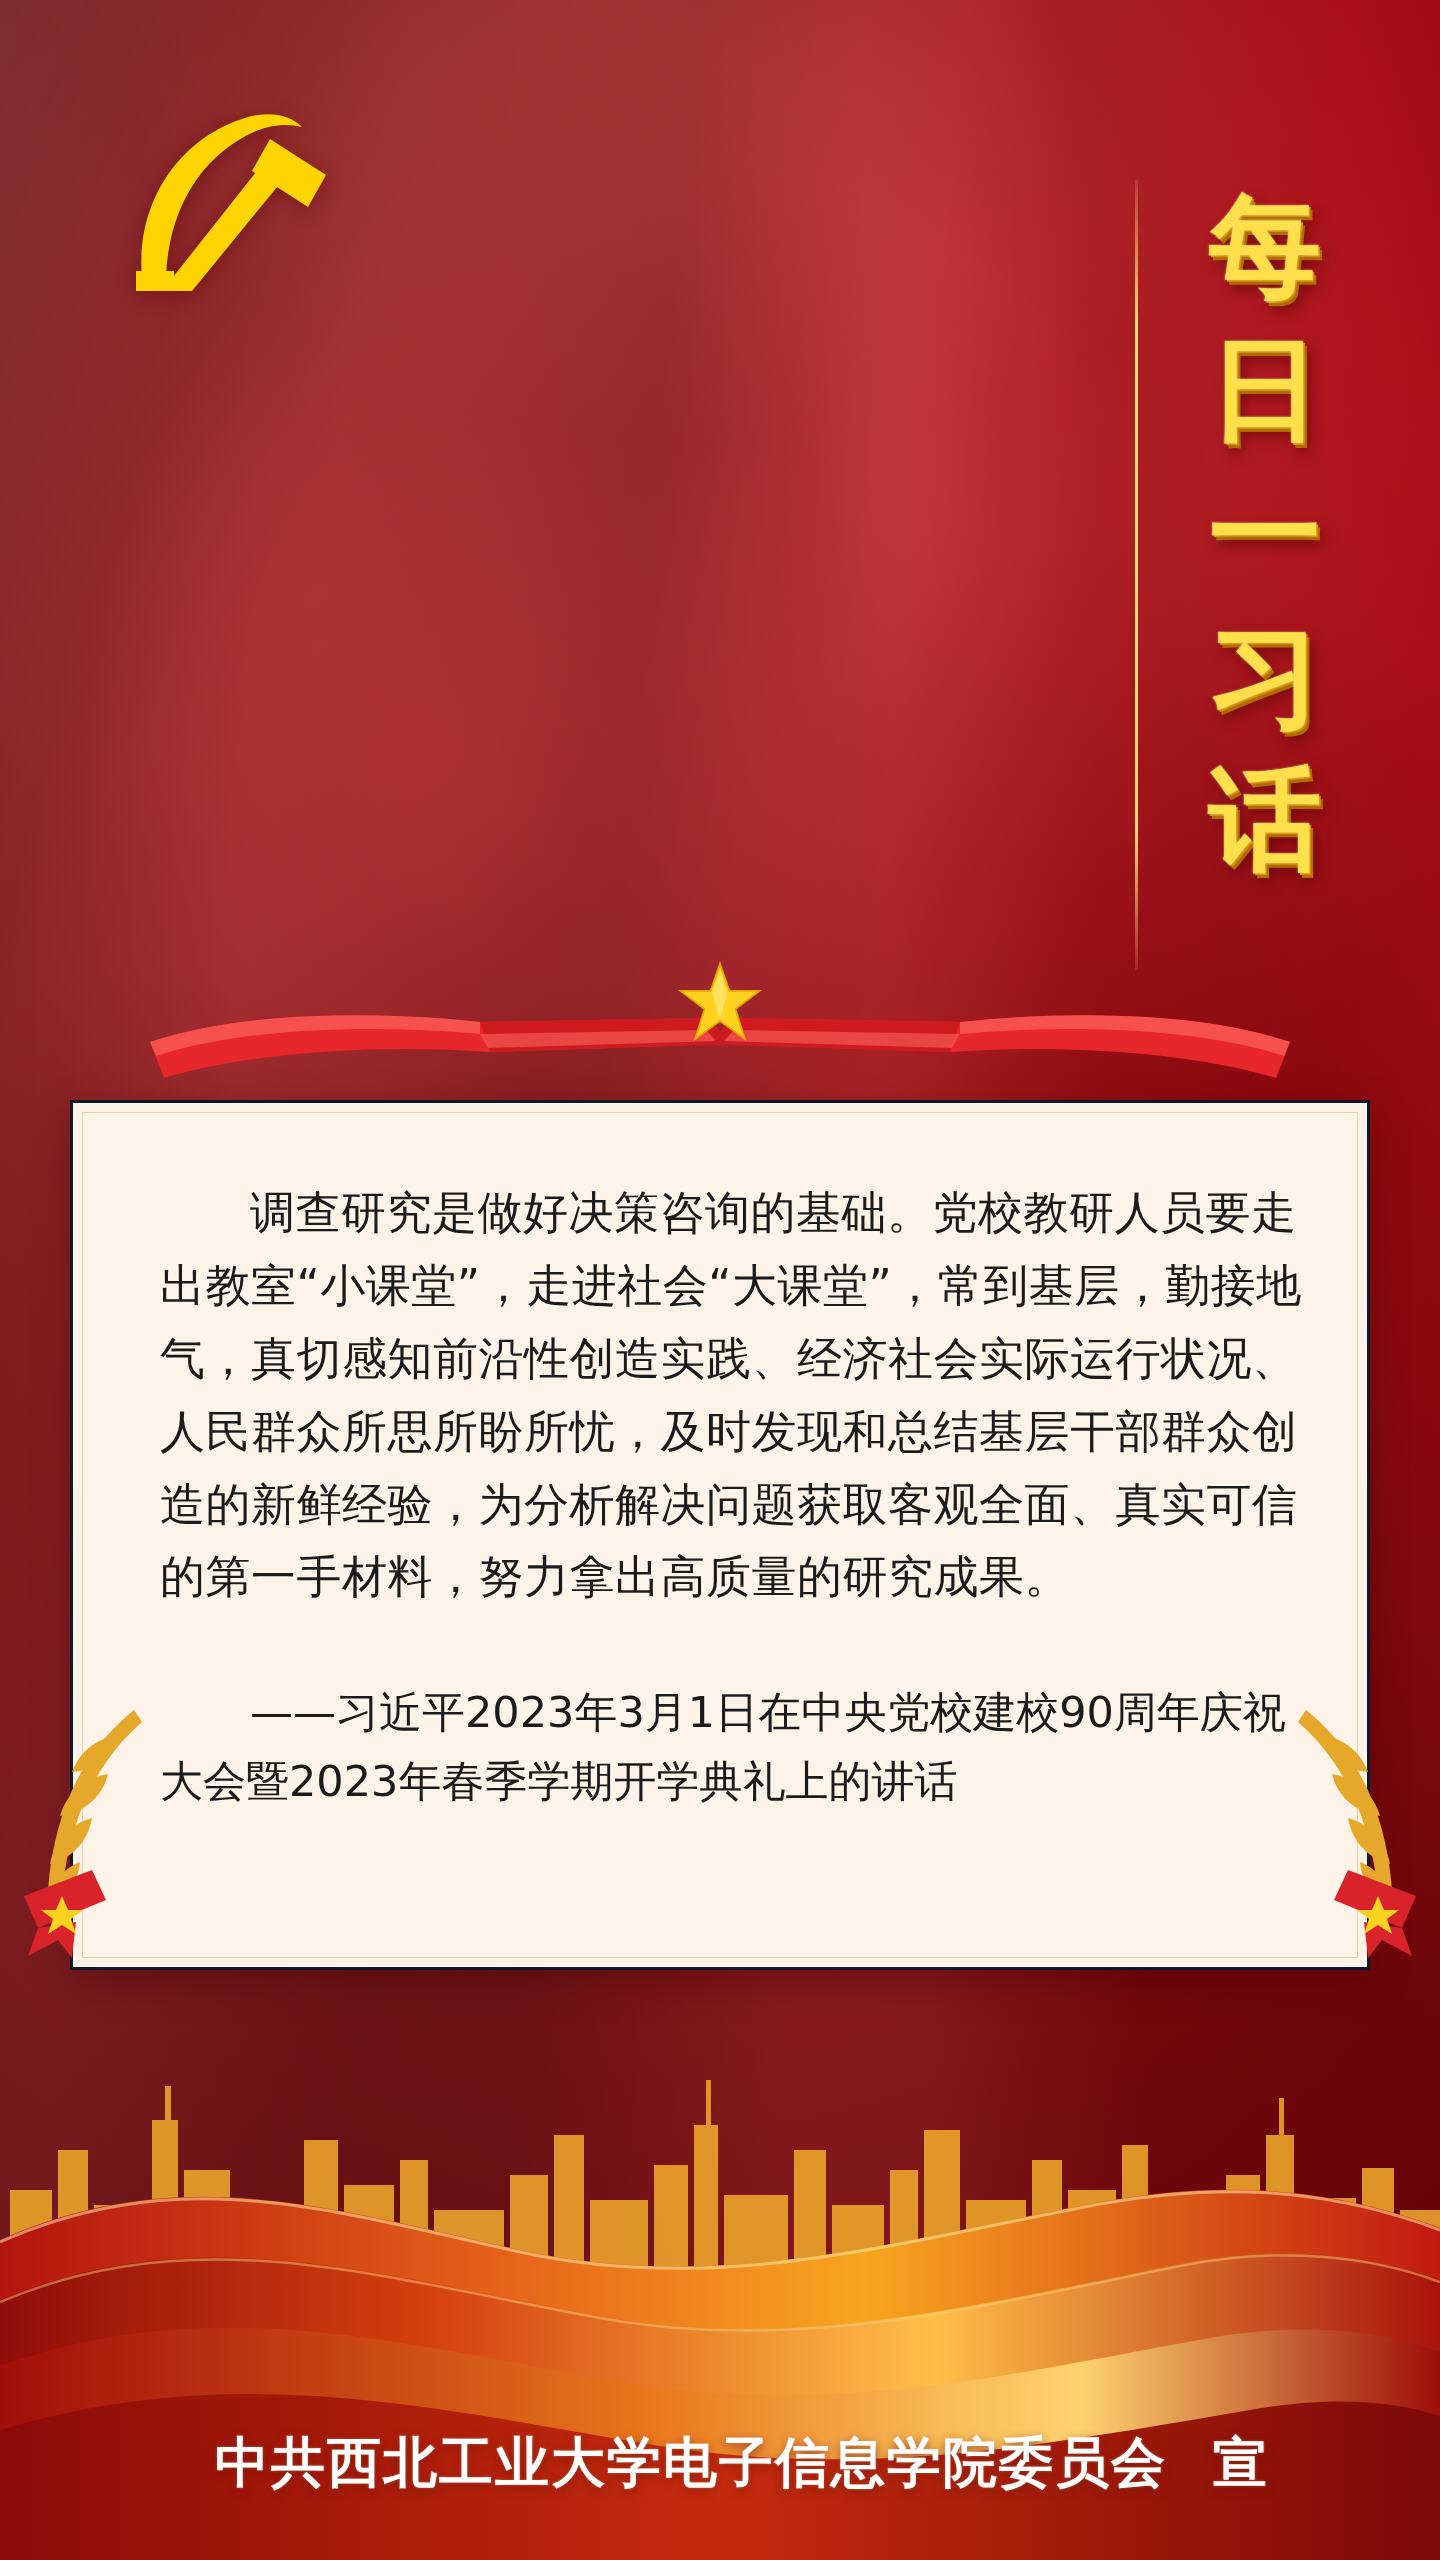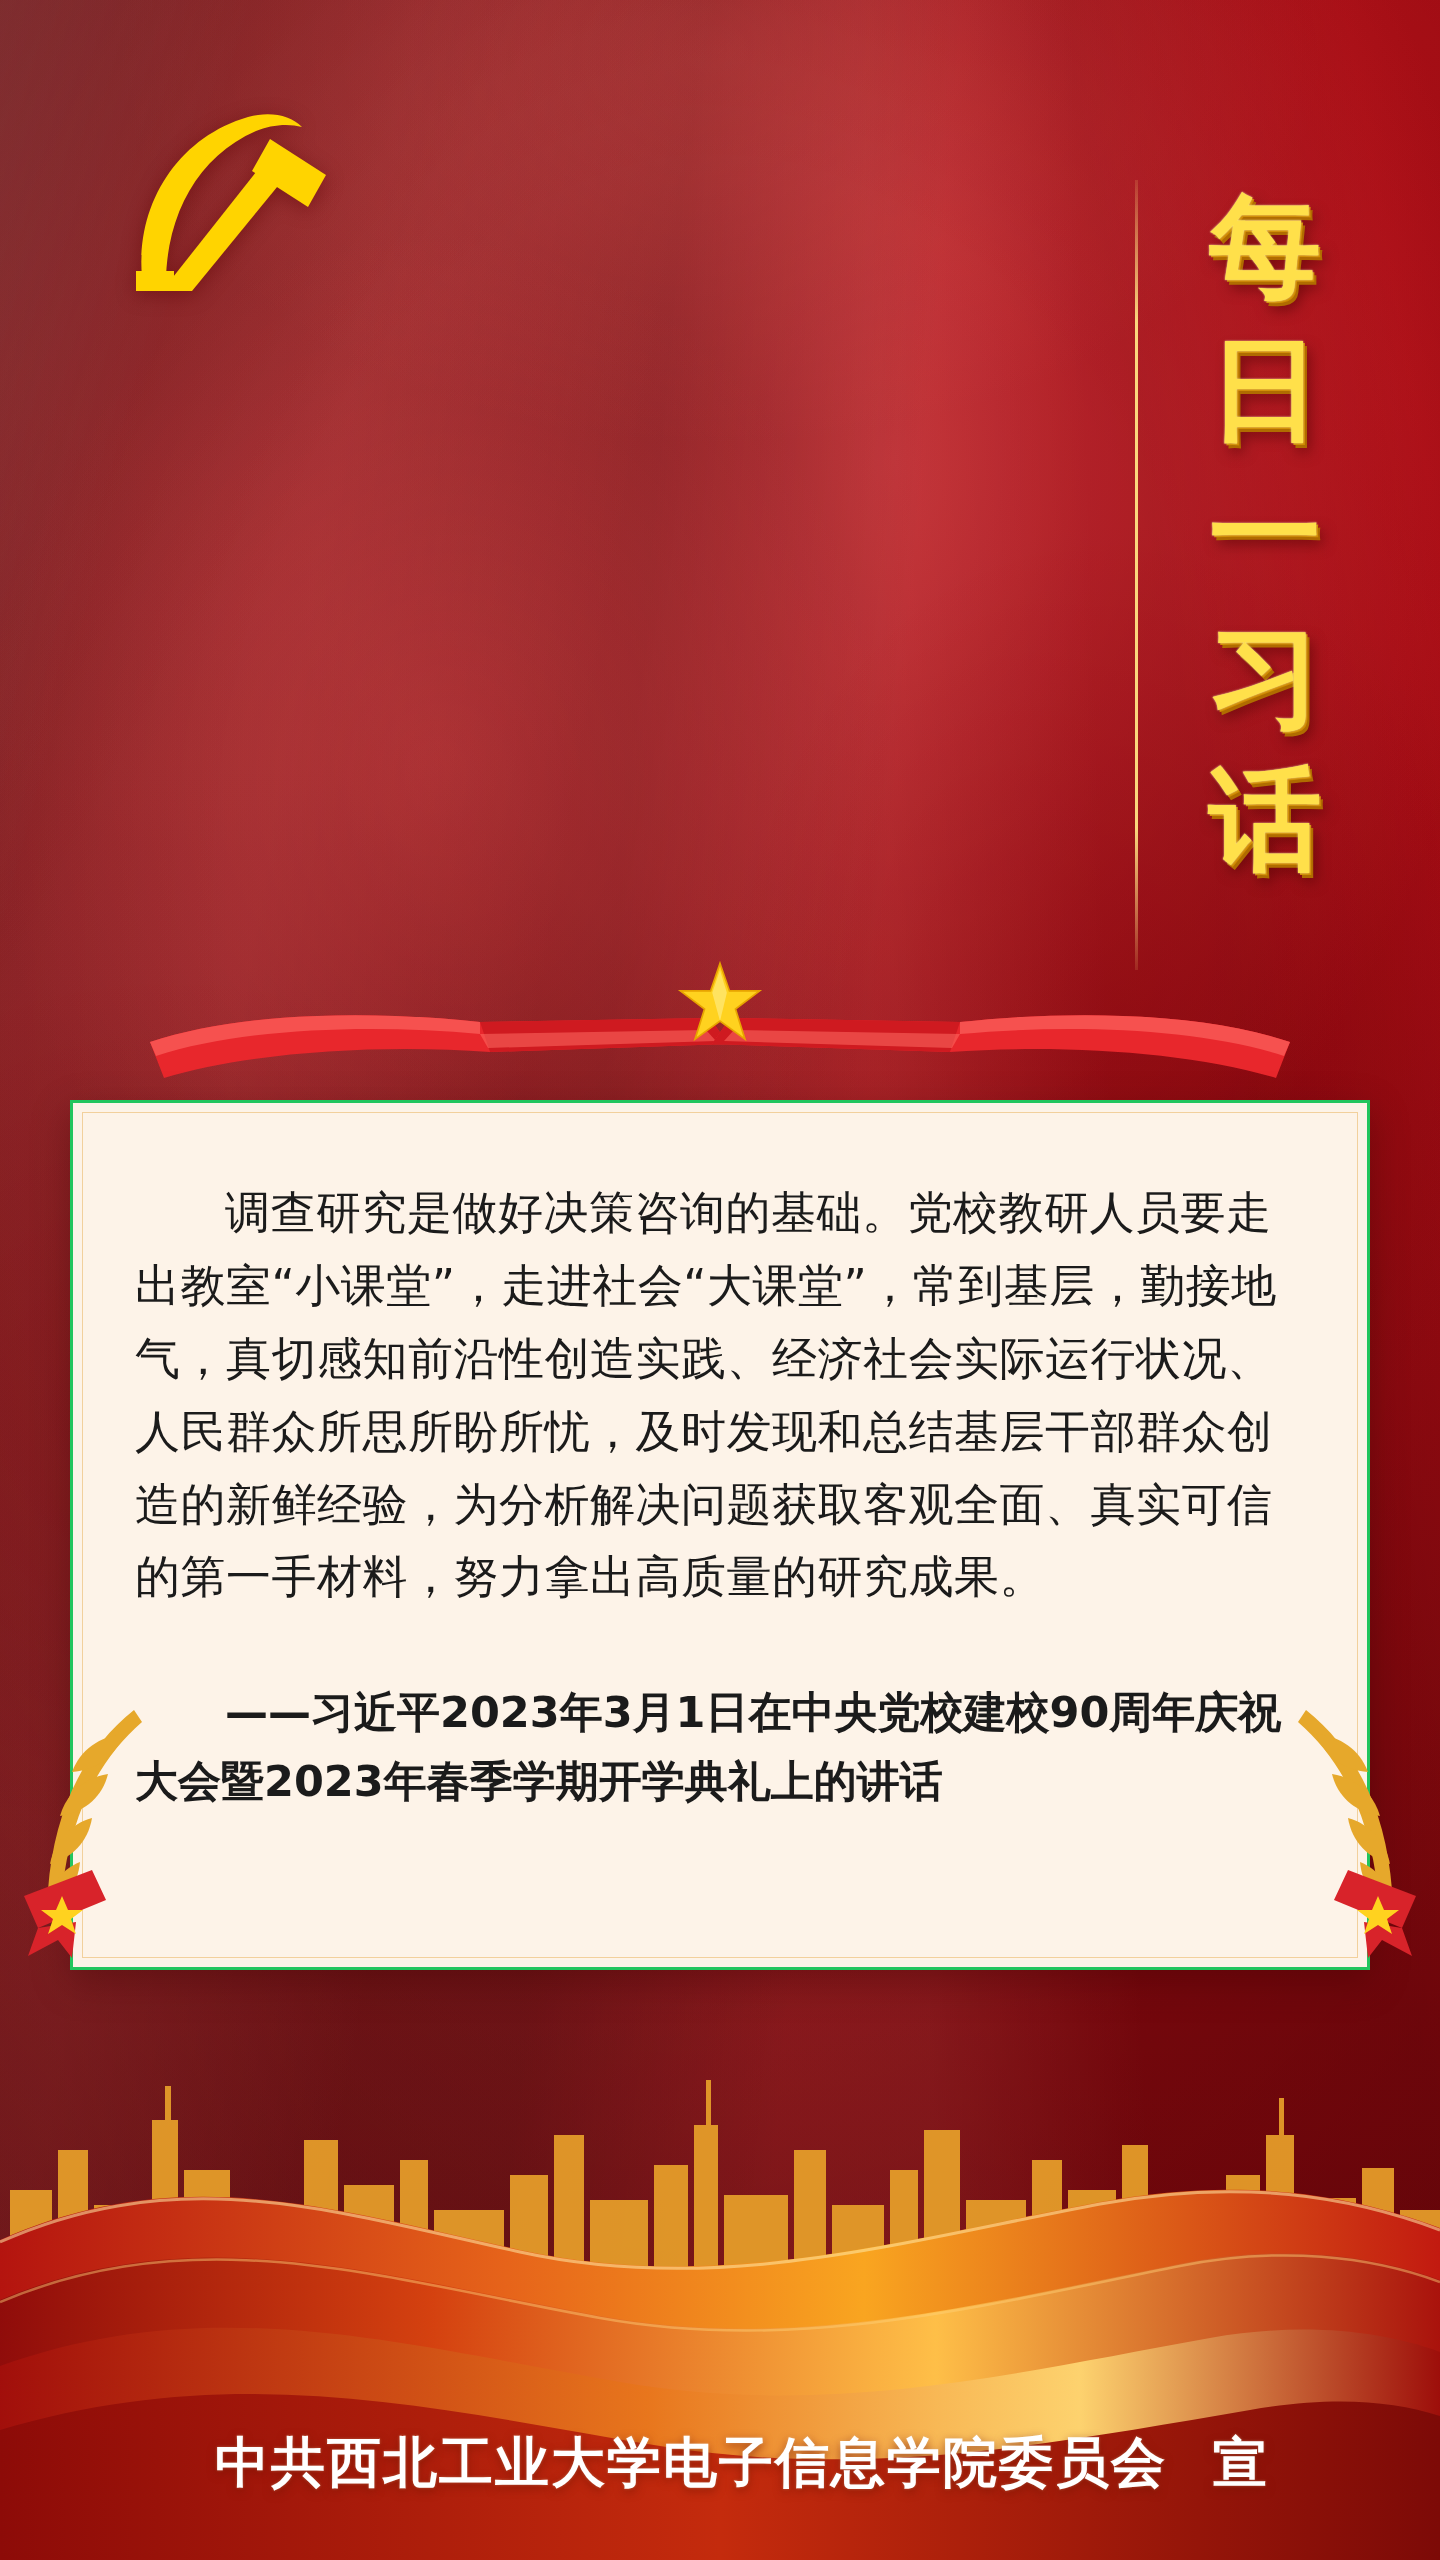--- a/index.html
+++ b/index.html
@@ -120,24 +120,24 @@
   .ribbon-right { right: 150px; width: 580px; }
 
   
   .card {
     position: absolute;
     left: 70px;
     top: 1100px;
     width: 1300px;
     min-height: 870px;
     background: #fdf3e8;
-    border: 3px solid #22c55e;
+    border: 3px solid #0f172a;
     box-shadow: 0 12px 34px rgba(60,0,0,0.35);
     box-sizing: border-box;
-    padding: 74px 62px 40px 62px;
+    padding: 74px 62px 40px 87px;
     z-index: 5;
   }
   .card-inner-line {
     position: absolute;
     inset: 9px;
     border: 1px solid rgba(233,179,92,0.55);
     pointer-events: none;
   }
   .quote-body {
     font-size: 45px;
@@ -147,21 +147,20 @@
     font-family: "DejaVu Sans", "Liberation Sans", sans-serif;
     letter-spacing: 0.5px;
   }
   .quote-source {
     margin-top: 64px;
     font-size: 43px;
     line-height: 1.6;
     color: #1b1b1b;
     text-indent: 90px;
     font-family: "DejaVu Sans", "Liberation Sans", sans-serif;
-    font-weight: bold;
   }
 
   
   .laurel {
     position: absolute;
     top: 1700px;
     width: 150px;
     height: 260px;
     z-index: 6;
   }

